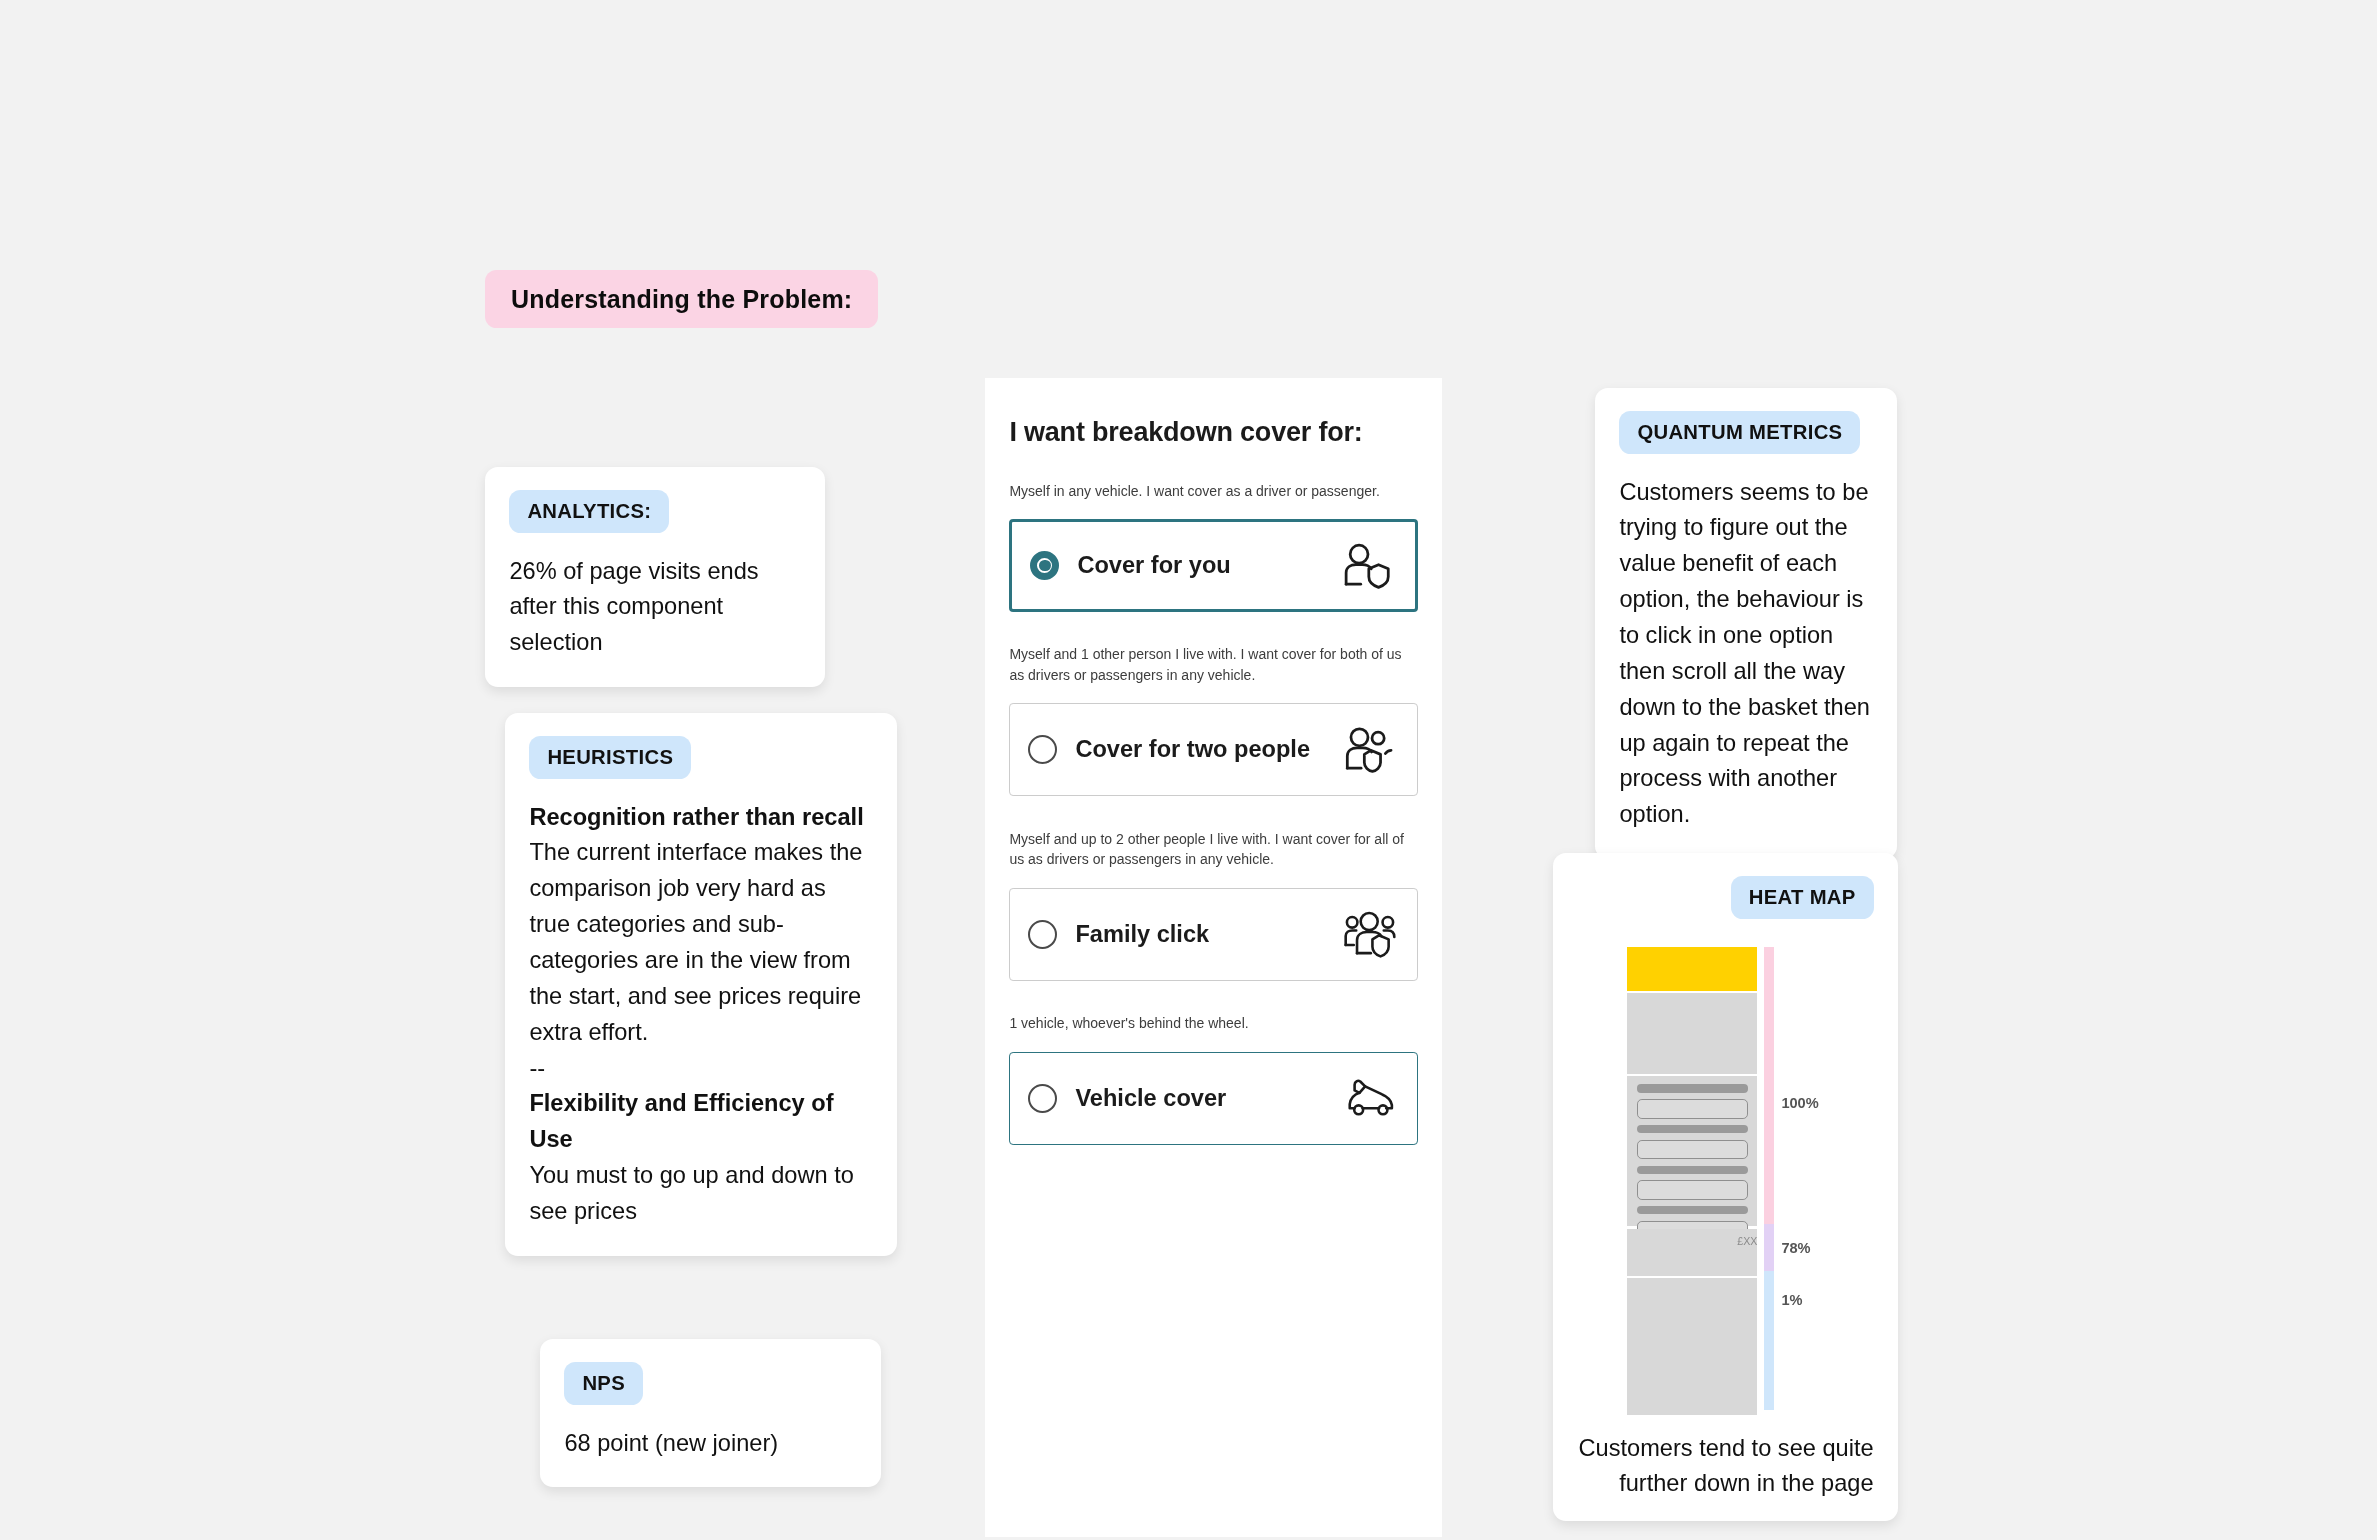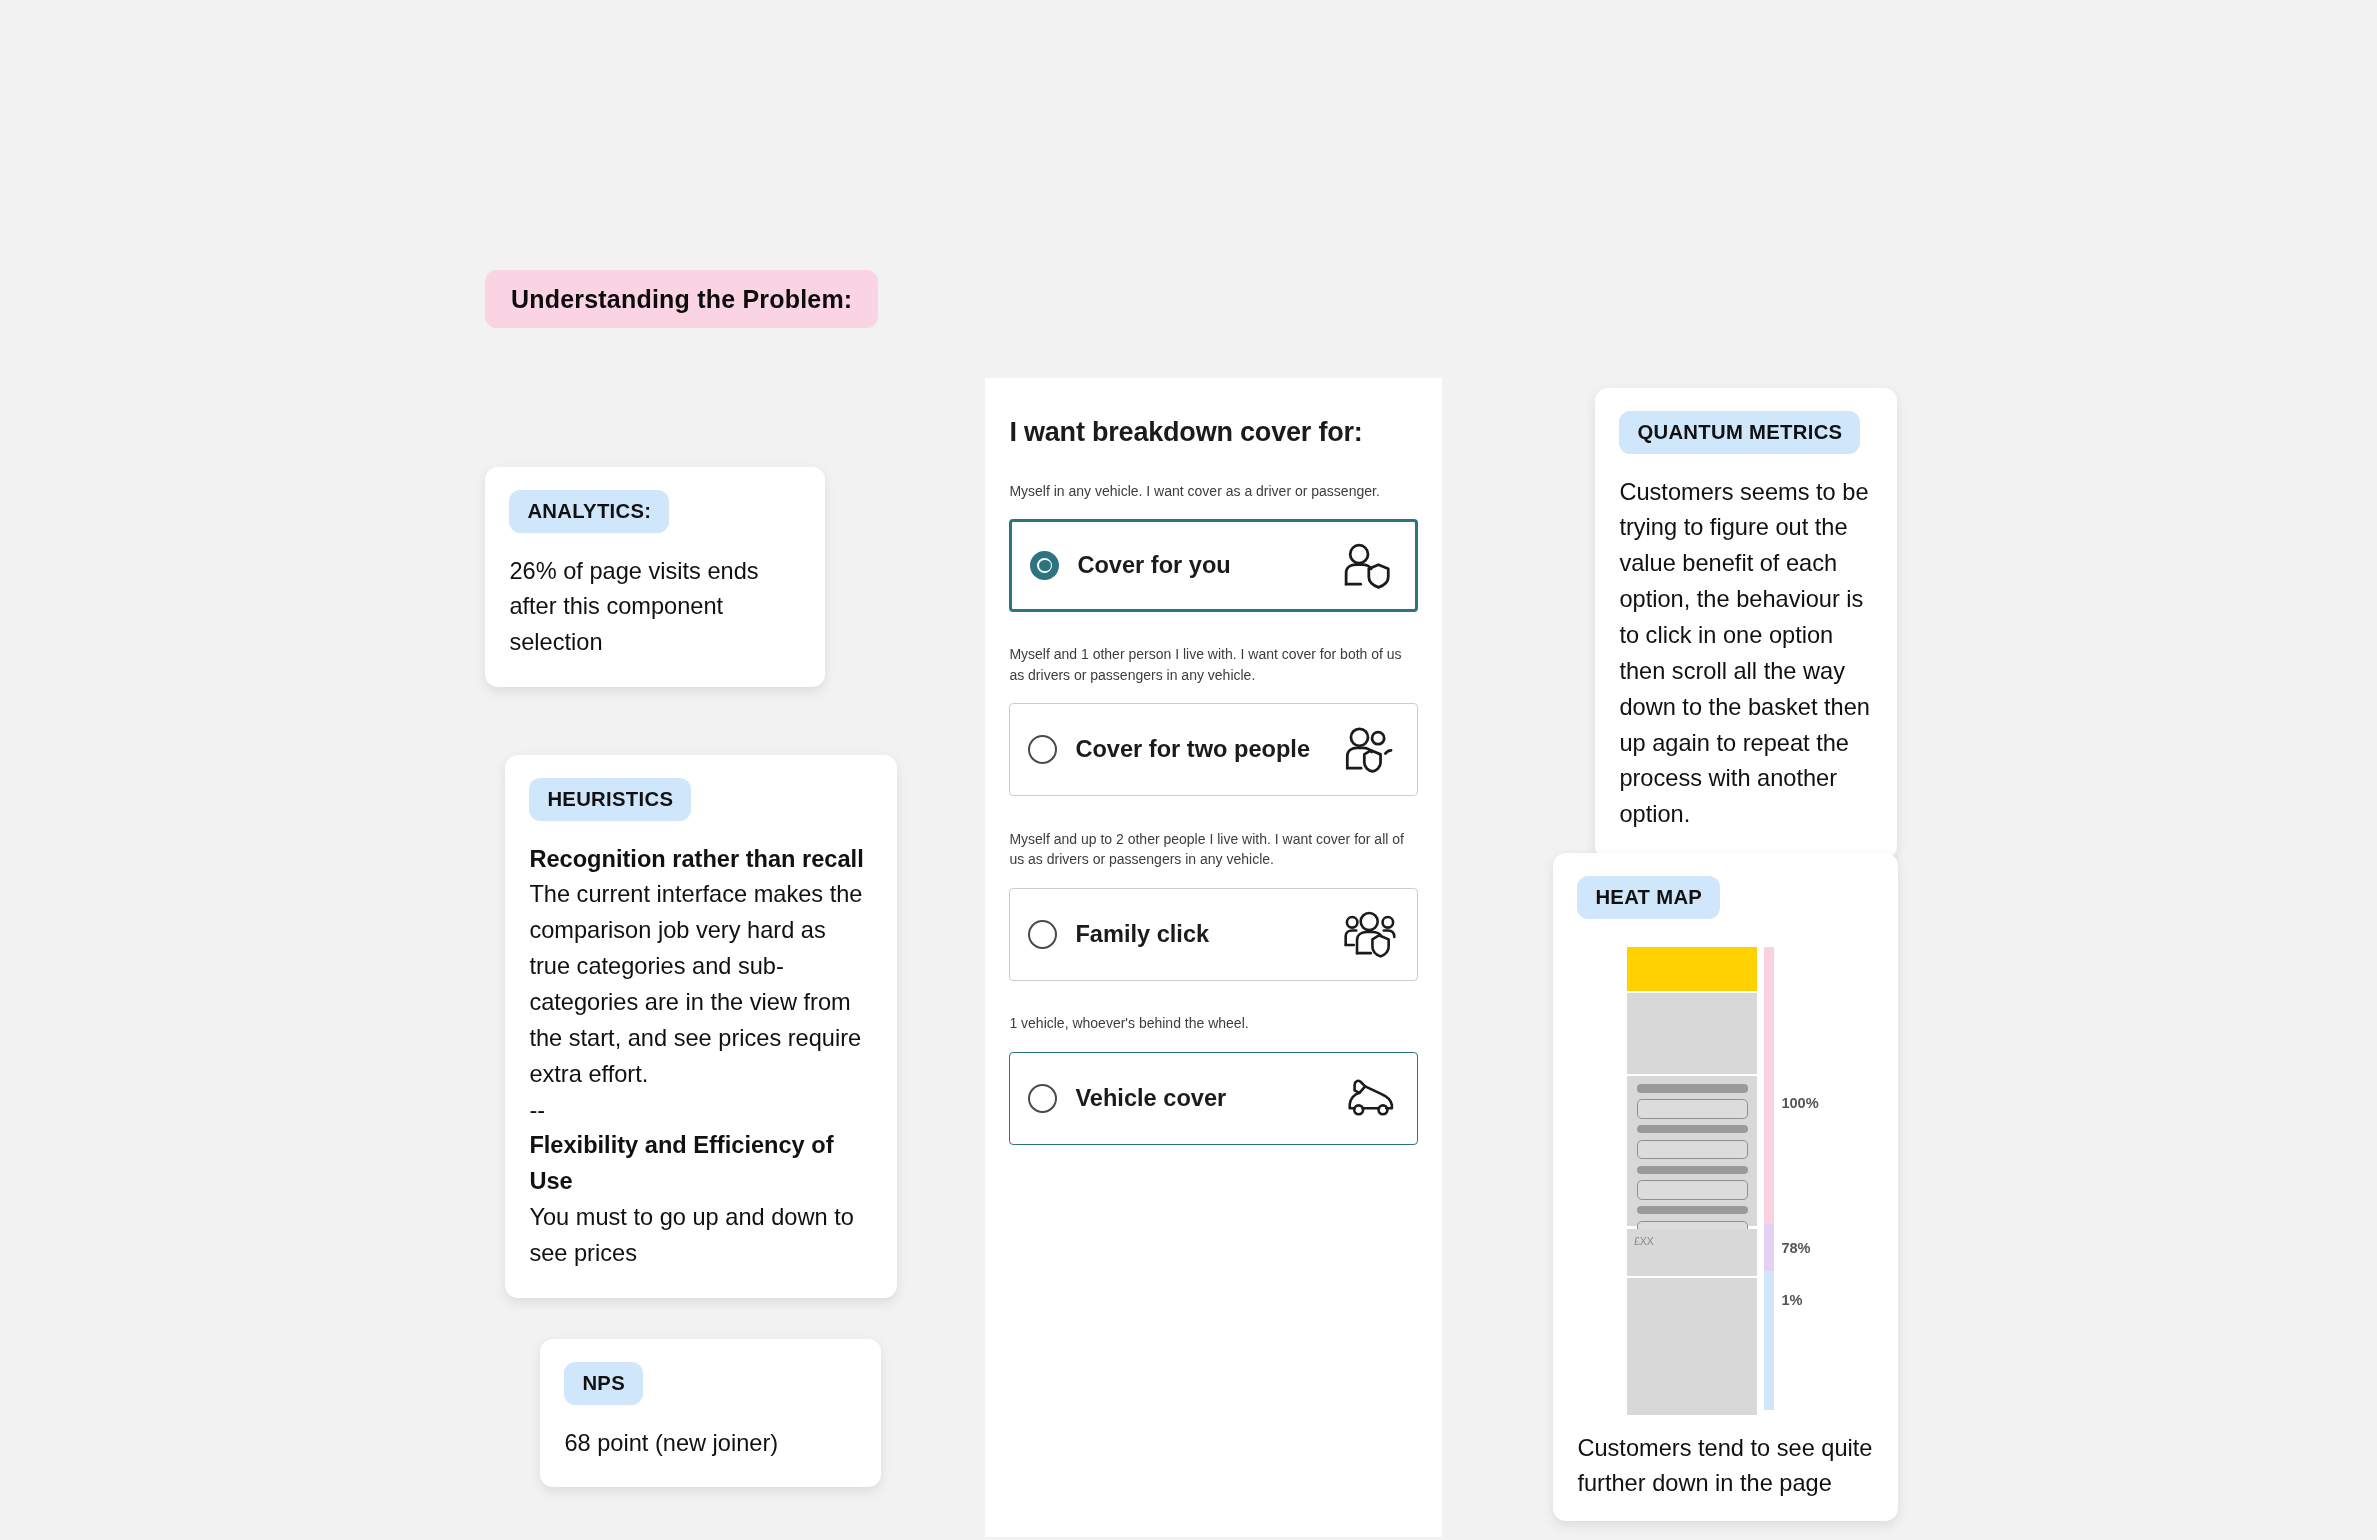--- a/index.html
+++ b/index.html
@@ -157,42 +157,42 @@
 
 <div id="stage">
 
   <div id="title-banner">Understanding the Problem:</div>
 
   <div class="note-card" id="analytics-card" style="left:485px; top:467px; width:340px;">
     <span class="pill">ANALYTICS:</span>
     <div class="note-body">26% of page visits ends after this component selection</div>
   </div>
 
-  <div class="note-card" id="heuristics-card" style="left:505px; top:755px; width:392px;">
+  <div class="note-card" id="heuristics-card" style="left:505px; top:713px; width:392px;">
     <span class="pill">HEURISTICS</span>
     <div class="note-body">
       <span class="strong">Recognition rather than recall</span>
       <span class="reg">The current interface makes the comparison job very hard as true categories and sub-categories are in the view from the start, and see prices require extra effort.</span>
       <span class="reg">--</span>
       <span class="strong">Flexibility and Efficiency of Use</span>
       <span class="reg">You must to go up and down to see prices</span>
     </div>
   </div>
 
   <div class="note-card" id="nps-card" style="left:540px; top:1339px; width:341px;">
     <span class="pill">NPS</span>
     <div class="note-body">68 point (new joiner)</div>
   </div>
 
   <div class="note-card" id="quantum-card" style="left:1595px; top:388px; width:302px;">
     <span class="pill">QUANTUM METRICS</span>
     <div class="note-body">Customers seems to be trying to figure out the value benefit of each option, the behaviour is to click in one option then scroll all the way down to the basket then up again to repeat the process with another option.</div>
   </div>
 
-  <div class="note-card" id="heatmap-card" style="left:1553px; top:853px; width:345px;">
+  <div class="note-card" id="heatmap-card" style="left:1553px; top:853px; width:345px;text-align:right;">
     <span class="pill">HEAT MAP</span>
 
     <div id="heatmap-graphic">
       <div class="hm-col">
         <div class="hm-block yellow" style="height:44px;"></div>
         <div class="hm-block" style="height:81px;"></div>
         <div class="hm-block hm-wire" style="height:150px;">
           <div class="hm-bar"></div>
           <div class="hm-box"></div>
           <div class="hm-bar"></div>

